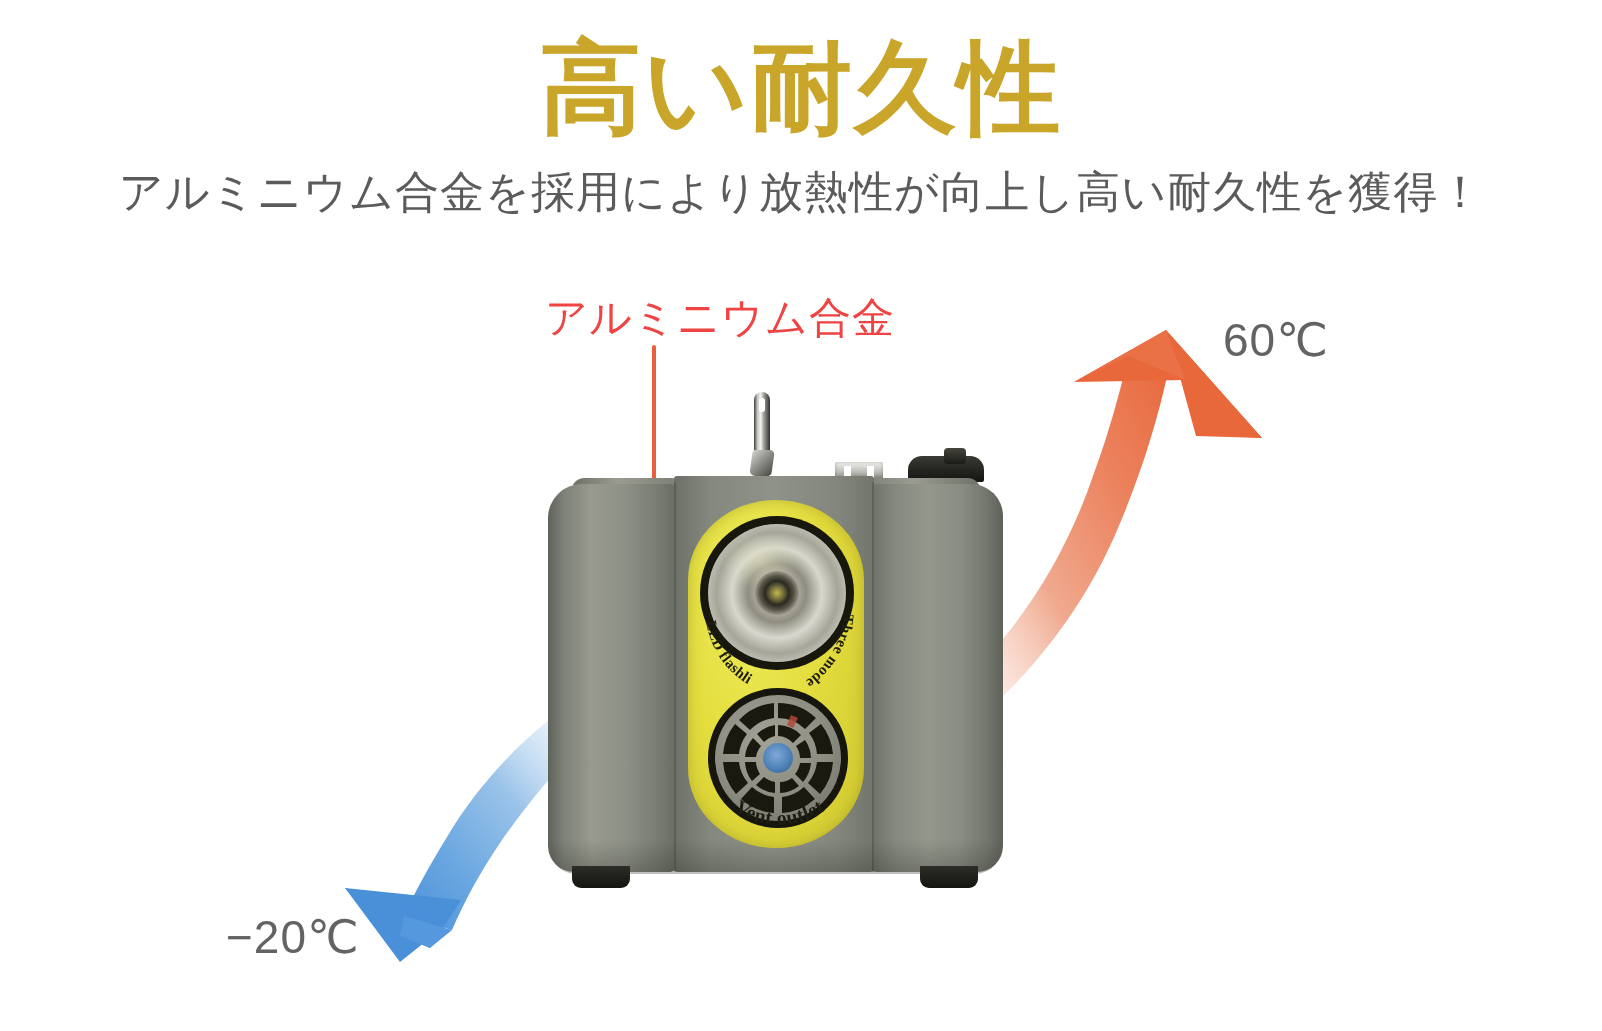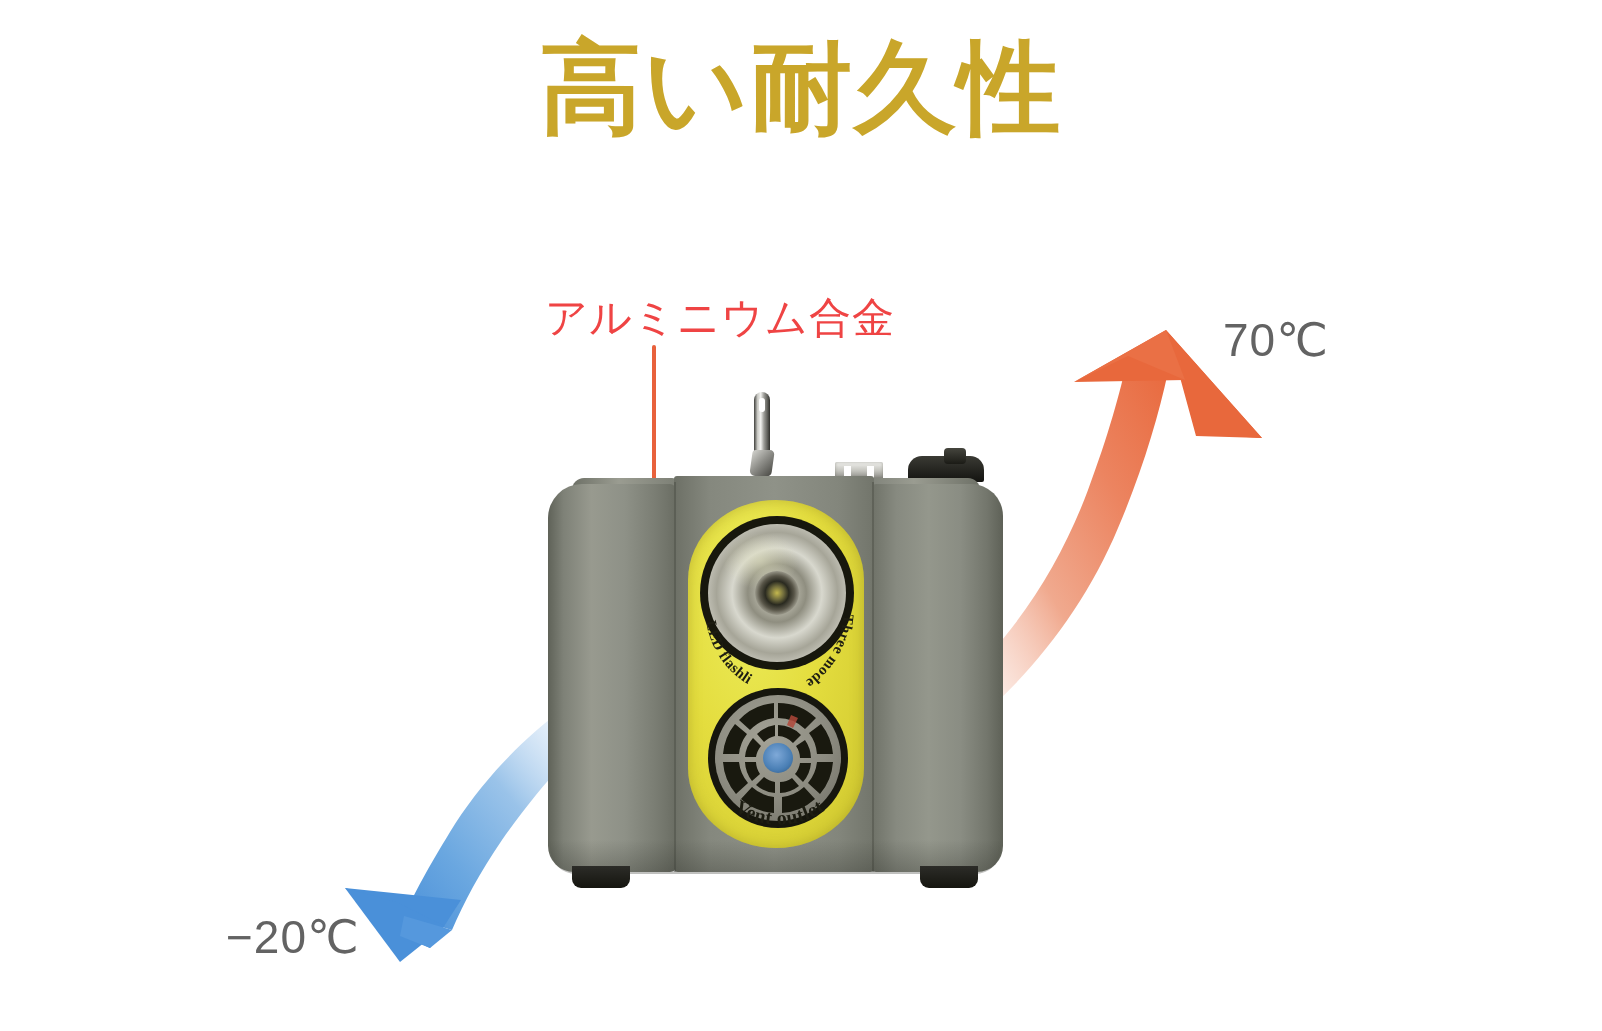--- a/index.html
+++ b/index.html
@@ -379,25 +379,26 @@
     background: linear-gradient(to bottom, #45453e, #1b1b16);
   }
 </style>
 </head>
 <body>
 
 <div id="page">
 
   <div class="headline">高い耐久性</div>
 
+  <div class="subhead">アルミニウム合金を採用により放熱性が向上し高い耐久性を獲得！</div>
 
   <div class="callout-label">アルミニウム合金</div>
   <div class="callout-line"></div>
 
-  <div class="temp-hot">70℃</div>
+  <div class="temp-hot">60℃</div>
   <div class="temp-cold">−20℃</div>
 
   <svg class="arrow-svg" viewBox="0 0 1602 1031">
     <defs>
       <linearGradient id="hotGrad" x1="0" y1="1" x2="1" y2="0">
         <stop offset="0%" stop-color="#ffffff" stop-opacity="0"></stop>
         <stop offset="14%" stop-color="#f7cfc0" stop-opacity="0.55"></stop>
         <stop offset="38%" stop-color="#f0a98e"></stop>
         <stop offset="68%" stop-color="#ec8460"></stop>
         <stop offset="100%" stop-color="#e8683c"></stop>

